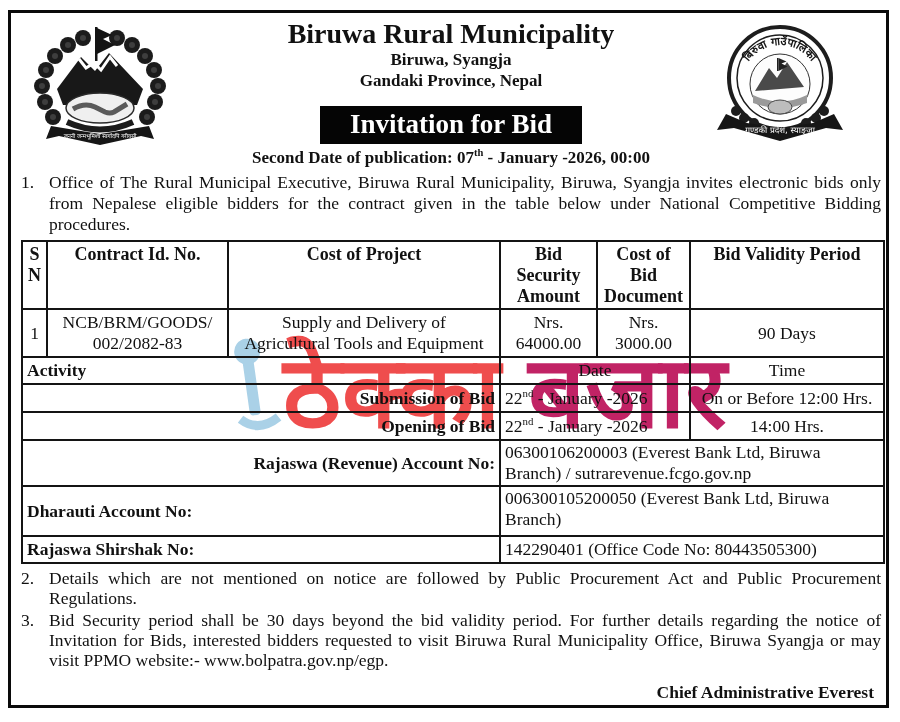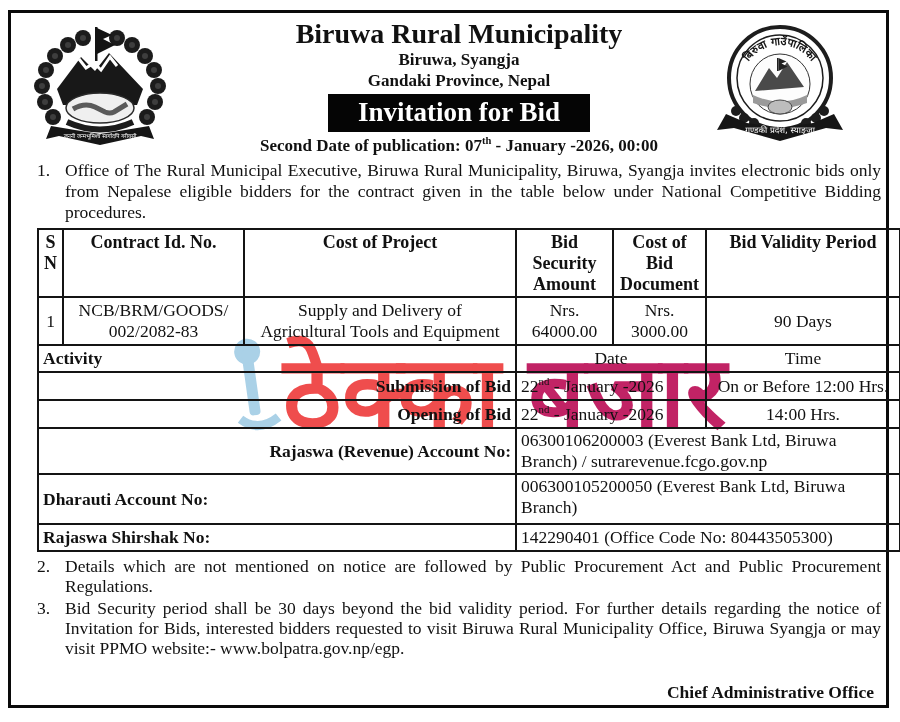--- a/index.html
+++ b/index.html
@@ -7,31 +7,31 @@
   .page { position:relative; width:900px; height:722px; background:#fff; overflow:hidden; }
   .frame { position:absolute; left:8px; top:10px; width:881px; height:698px; border:3px solid #0a0a0a; background:#fff; }
 
   
   .watermark { position:absolute; left:218px; top:322px; z-index:0; display:flex; align-items:center;
                font-family:"DejaVu Sans", sans-serif; font-weight:bold; opacity:0.95; pointer-events:none; }
   .wm-icon { margin-right:2px; transform:rotate(-8deg); }
   .wm-word1 { font-size:100px; line-height:1; color:#ef4444; letter-spacing:1px; }
   .wm-word2 { font-size:100px; line-height:1; color:#be185d; margin-left:27px; }
 
-  .content { position:relative; z-index:1; padding:0 5px 0 26px; }
+  .content { position:relative; z-index:1; padding:0 5px 0 10px; }
 
   .logo { position:absolute; z-index:2; }
   .logo-left  { left:18px; top:12px; }
   .logo-right { left:698px; top:8px; }
 
   .hdr { text-align:center; padding-top:6px; }
   .h-title  { font-size:28px; font-weight:bold; line-height:30px; }
   .h-office { font-size:25px; font-weight:bold; line-height:28px; }
   .h-addr, .h-prov { font-size:17px; font-weight:bold; line-height:21px; }
-  .banner-wrap { margin-top:3px; line-height:0; }
+  .banner-wrap { margin-top:15px; line-height:0; }
   .banner { display:inline-block; background:#050505; color:#ffffff; font-size:27px; font-weight:bold;
             line-height:30px; padding:3px 30px 5px; }
   .pub { font-size:17px; font-weight:bold; line-height:21px; margin-top:3px; }
   sup { font-size:62%; vertical-align:super; line-height:0; }
 
   .num-para { position:relative; padding-left:28px; font-size:17.5px; line-height:21px; text-align:justify; }
   .num-para .pnum { position:absolute; left:0; top:0; }
   .intro { margin:4px 0 5px; }
   .notes { margin-top:4px; }
   .notes .num-para { line-height:20px; margin-bottom:2px; }
@@ -238,15 +238,15 @@
           <span class="pnum">2.</span>
           <span>Details which are not mentioned on notice are followed by Public Procurement Act and Public Procurement Regulations.</span>
         </div>
         <div class="num-para">
           <span class="pnum">3.</span>
           <span>Bid Security period shall be 30 days beyond the bid validity period. For further details regarding the notice of Invitation for Bids, interested bidders requested to visit Biruwa Rural Municipality Office, Biruwa Syangja or may visit PPMO website:- www.bolpatra.gov.np/egp.</span>
         </div>
       </div>
     </div>
 
-    <div class="signature">Chief Administrative Office</div>
+    <div class="signature">Chief Administrative Everest</div>
   </div>
 </div>
 
 </body></html>

